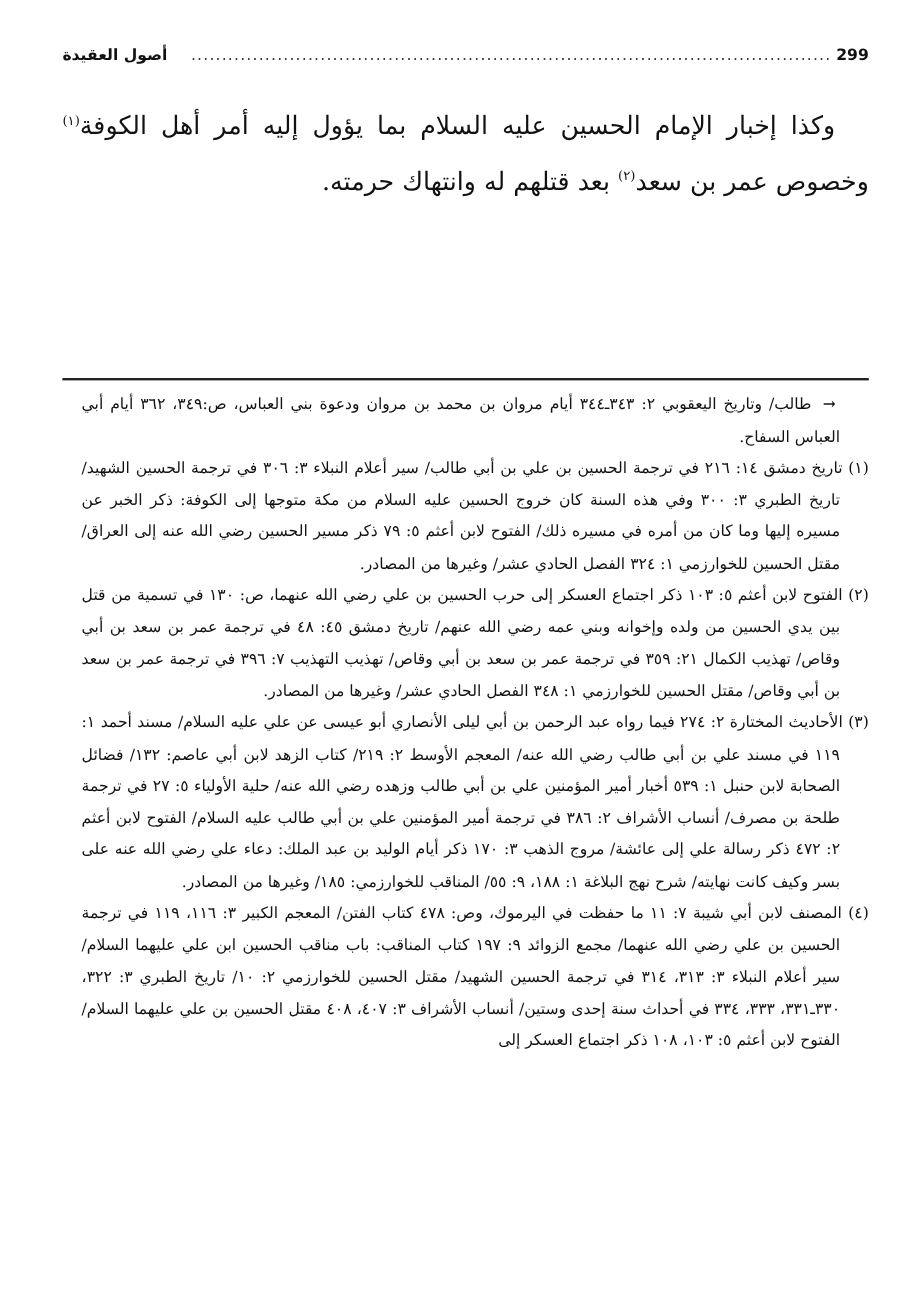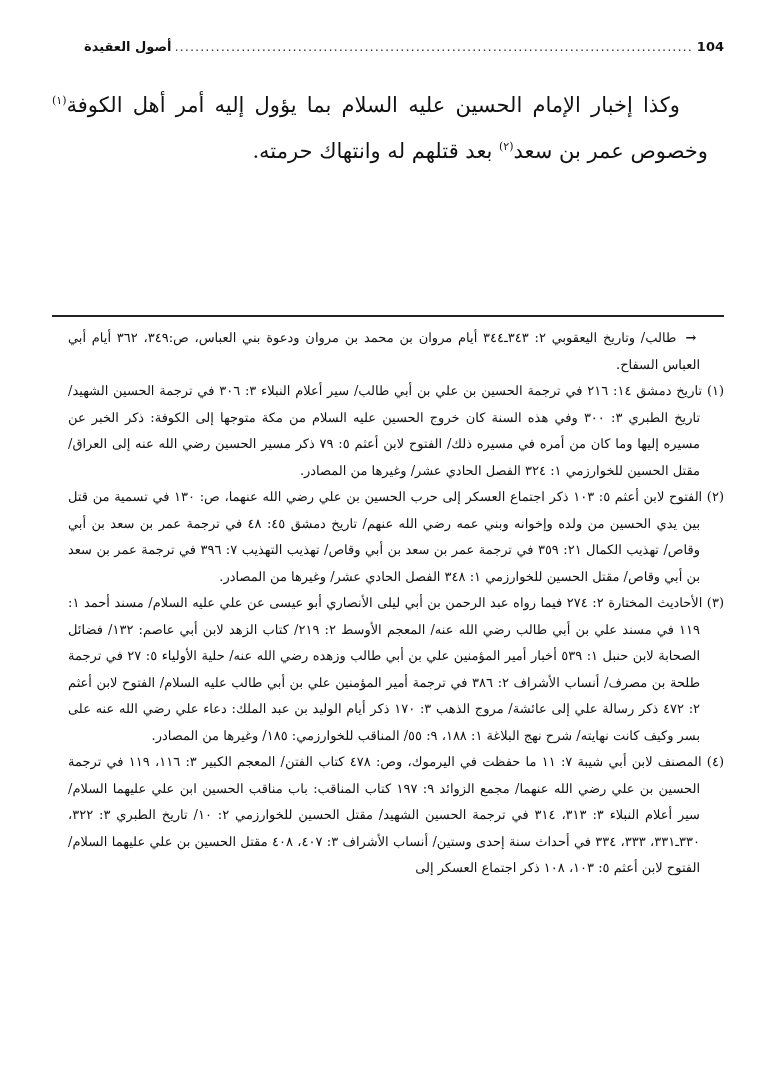--- a/index.html
+++ b/index.html
@@ -7,23 +7,23 @@
     width: 769px; height: 1085px; position: relative; overflow: hidden;
     color: #111; font-family: "DejaVu Sans", sans-serif;
   }
   .page { position: absolute; left: 52px; top: 0; width: 672px; direction: rtl; }
   .header {
     position: absolute; top: 34px; left: 0; right: 0; height: 24px;
     display: flex; align-items: center; font-size: 13px; font-weight: bold;
   }
   .header .pg { white-space: nowrap; }
   .header .dots { flex: 1; overflow: hidden; white-space: nowrap; color: #333; margin: 0 4px; letter-spacing: 1px; font-weight: normal;}
-  .header .ttl { white-space: nowrap; margin-left: 32px; }
+  .header .ttl { white-space: nowrap; }
   .body {
-    position: absolute; top: 82px; left: 0; right: 16px;
+    position: absolute; top: 82px; left: 0; right: 0;
     font-family: "DejaVu Serif", serif; font-size: 21px; line-height: 46px;
     text-align: justify; text-align-last: right;
   }
   .body p { margin: 0; }
   .body p.indent { text-indent: 28px; }
   sup { font-size: 11px; line-height: 0; }
   .rule { position: absolute; top: 315px; left: 0; right: 0; height: 2px; background: #222; }
   .notes {
     position: absolute; top: 325px; left: 16px; right: 0;
     font-family: "DejaVu Serif", serif; font-size: 13px; line-height: 26.5px;
@@ -33,21 +33,21 @@
   .note .num { font-weight: normal; }
   .cont { padding-right: 24px; }
   .arrow { display: inline-block; width: 18px; text-align: center; font-weight: bold; }
   .hang { padding-right: 24px; text-indent: -24px; }
 </style>
 </head>
 <body>
 
 <div class="page">
   <div class="header">
-    <span class="pg">104</span>
+    <span class="pg">299</span>
     <span class="dots">........................................................................................................</span>
     <span class="ttl">أصول العقيدة</span>
   </div>
 
   <div class="body">
     <p class="indent">
       <span>وكذا إخبار الإمام الحسين عليه السلام بما يؤول إليه أمر أهل الكوفة</span><sup>(١)</sup><span> وخصوص عمر بن سعد</span><sup>(٢)</sup><span> بعد قتلهم له وانتهاك حرمته.</span>
     </p>
   </div>
 

